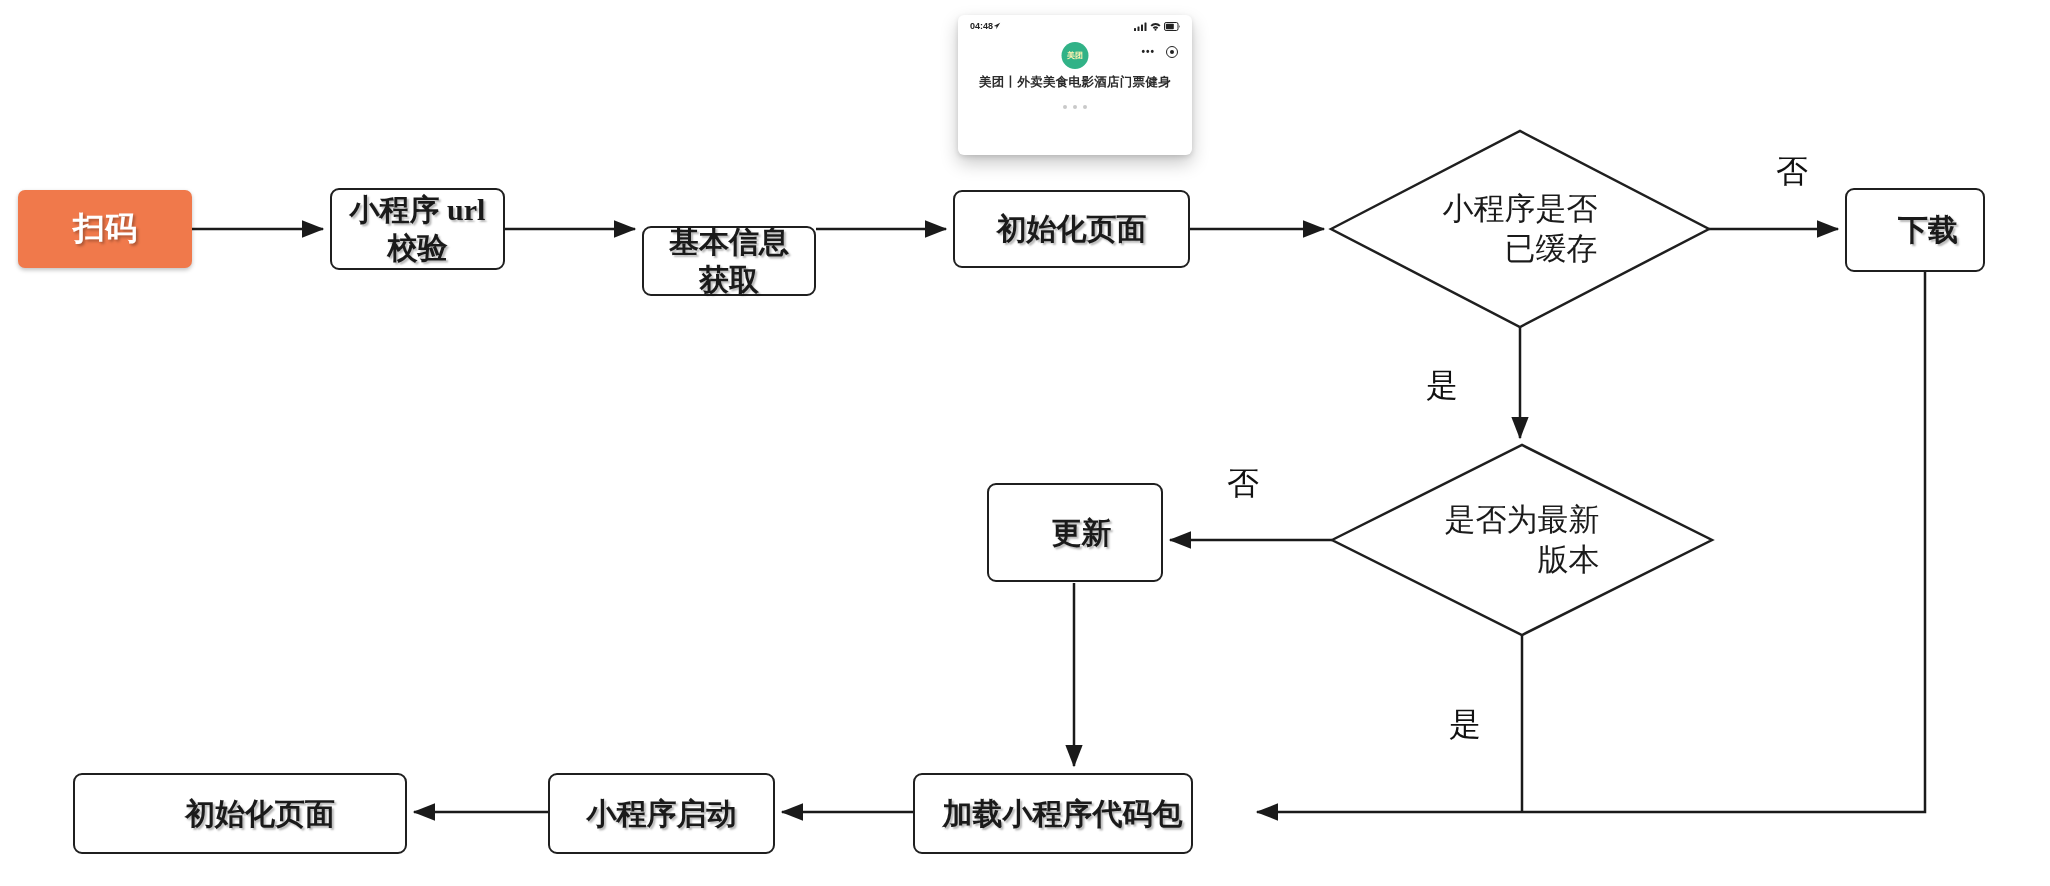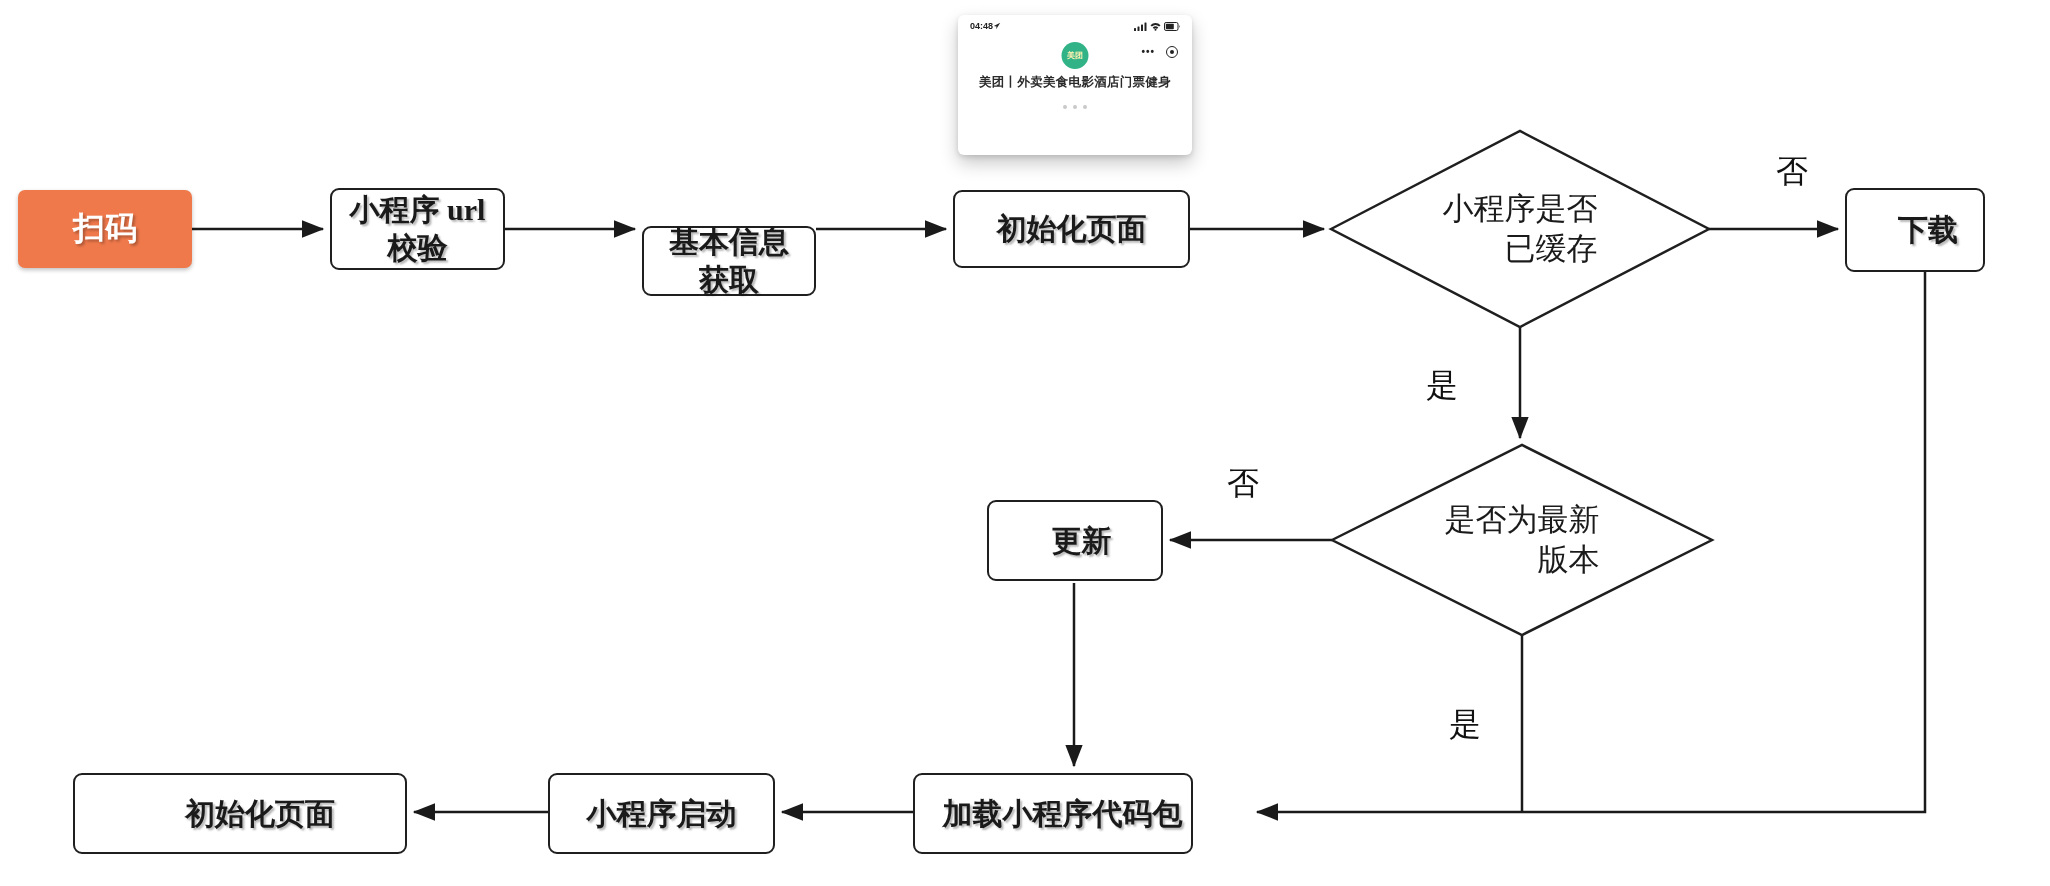--- a/index.html
+++ b/index.html
@@ -111,21 +111,21 @@
   <div class="node box" style="left:953px;top:190px;width:237px;height:78px;">初始化页面</div>
 
   <div class="diamond-label" style="left:1390px;top:150px;width:260px;height:158px;">小程序是否
 已缓存</div>
 
   <div class="node box" style="left:1845px;top:188px;width:140px;height:84px;padding-left:26px;">下载</div>
 
   <div class="diamond-label" style="left:1392px;top:462px;width:260px;height:156px;">是否为最新
 版本</div>
 
-  <div class="node box" style="left:987px;top:500px;width:176px;height:81px;padding-left:13px;">更新</div>
+  <div class="node box" style="left:987px;top:483px;width:176px;height:99px;padding-left:13px;">更新</div>
 
   <div class="node box" style="left:913px;top:773px;width:280px;height:81px;padding-left:19px;">加载小程序代码包</div>
 
   <div class="node box" style="left:548px;top:773px;width:227px;height:81px;">小程序启动</div>
 
   <div class="node box" style="left:73px;top:773px;width:334px;height:81px;padding-left:40px;">初始化页面</div>
 
   <div class="edge-label" style="left:1776px;top:150px;">否</div>
   <div class="edge-label" style="left:1426px;top:364px;">是</div>
   <div class="edge-label" style="left:1227px;top:462px;">否</div>

